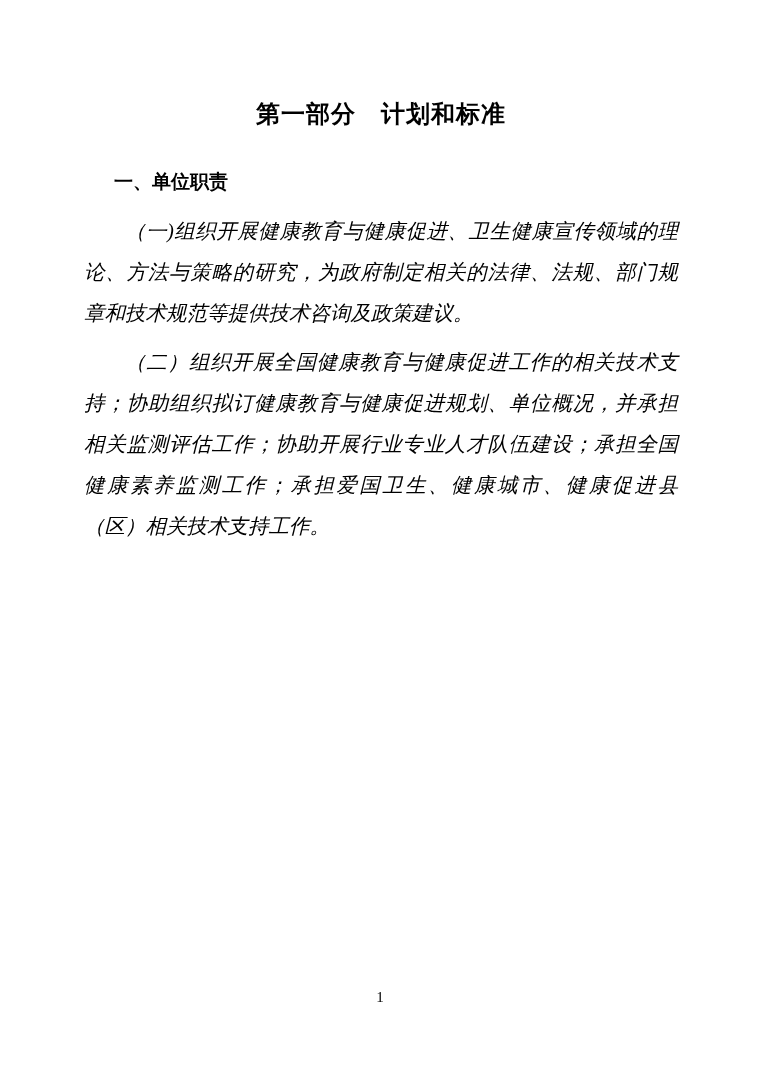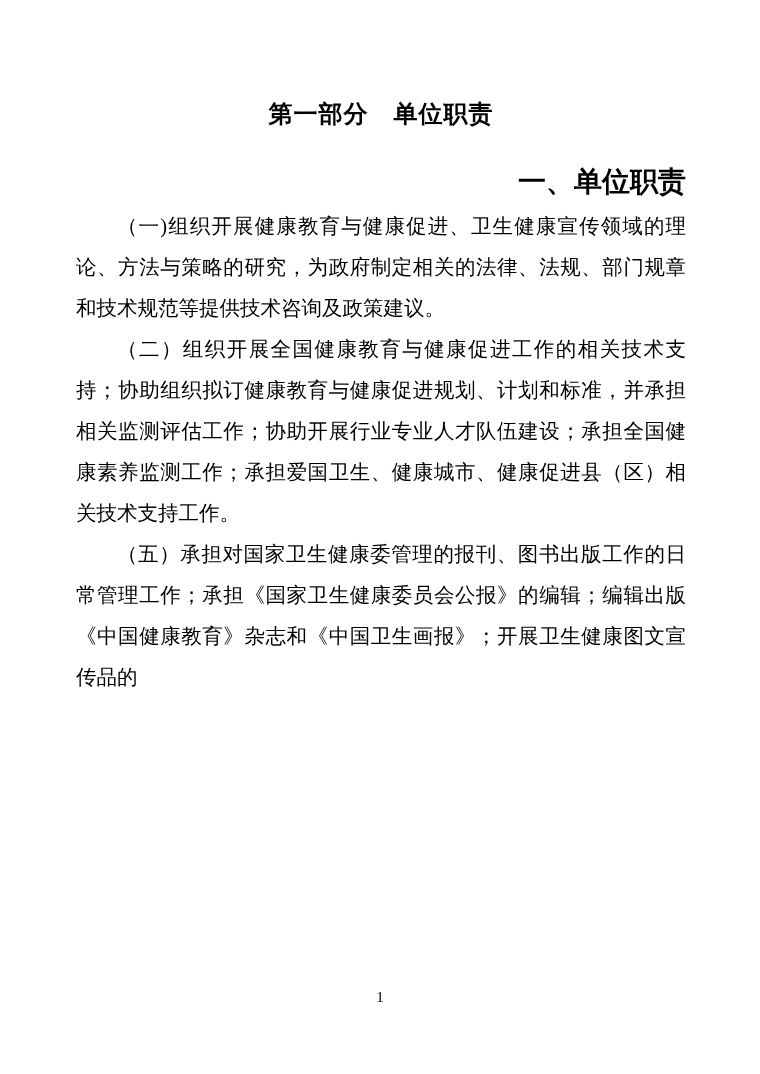--- a/index.html
+++ b/index.html
@@ -23,50 +23,49 @@
     font-family: "Liberation Sans", sans-serif;
     font-size: 24px;
     font-weight: bold;
     text-align: center;
     letter-spacing: 1px;
     line-height: 30px;
     margin: 0 0 32px 0;
   }
   .section-heading {
     font-family: "Liberation Sans", sans-serif;
-    font-size: 28px;
+    font-size: 19px;
     font-weight: bold;
     line-height: 42px;
     margin: 0 0 3px 0;
     text-indent: 2em;
-    text-align: right;
   }
   .body-paragraph {
     font-size: 20.5px;
     line-height: 41px;
-    margin: 0;
+    margin: 8px;
     text-indent: 2em;
     text-align: justify;
     text-justify: inter-ideograph;
+    font-style: italic;
   }
   .page-number {
     position: absolute;
     bottom: 68px;
     left: 0;
     width: 100%;
     text-align: center;
     font-size: 15px;
     font-family: "Liberation Serif", serif;
   }
 </style>
 </head>
 <body>
 
 <div class="page">
   <div class="content">
-    <h1 class="doc-title">第一部分　单位职责</h1>
+    <h1 class="doc-title">第一部分　计划和标准</h1>
     <h2 class="section-heading">一、单位职责</h2>
     <p class="body-paragraph">（一)组织开展健康教育与健康促进、卫生健康宣传领域的理论、方法与策略的研究，为政府制定相关的法律、法规、部门规章和技术规范等提供技术咨询及政策建议。</p>
-    <p class="body-paragraph">（二）组织开展全国健康教育与健康促进工作的相关技术支持；协助组织拟订健康教育与健康促进规划、计划和标准，并承担相关监测评估工作；协助开展行业专业人才队伍建设；承担全国健康素养监测工作；承担爱国卫生、健康城市、健康促进县（区）相关技术支持工作。</p>
-    <p class="body-paragraph">（五）承担对国家卫生健康委管理的报刊、图书出版工作的日常管理工作；承担《国家卫生健康委员会公报》的编辑；编辑出版《中国健康教育》杂志和《中国卫生画报》；开展卫生健康图文宣传品的</p>
+    <p class="body-paragraph">（二）组织开展全国健康教育与健康促进工作的相关技术支持；协助组织拟订健康教育与健康促进规划、单位概况，并承担相关监测评估工作；协助开展行业专业人才队伍建设；承担全国健康素养监测工作；承担爱国卫生、健康城市、健康促进县（区）相关技术支持工作。</p>
   </div>
   <div class="page-number">1</div>
 </div>
 
 </body></html>

